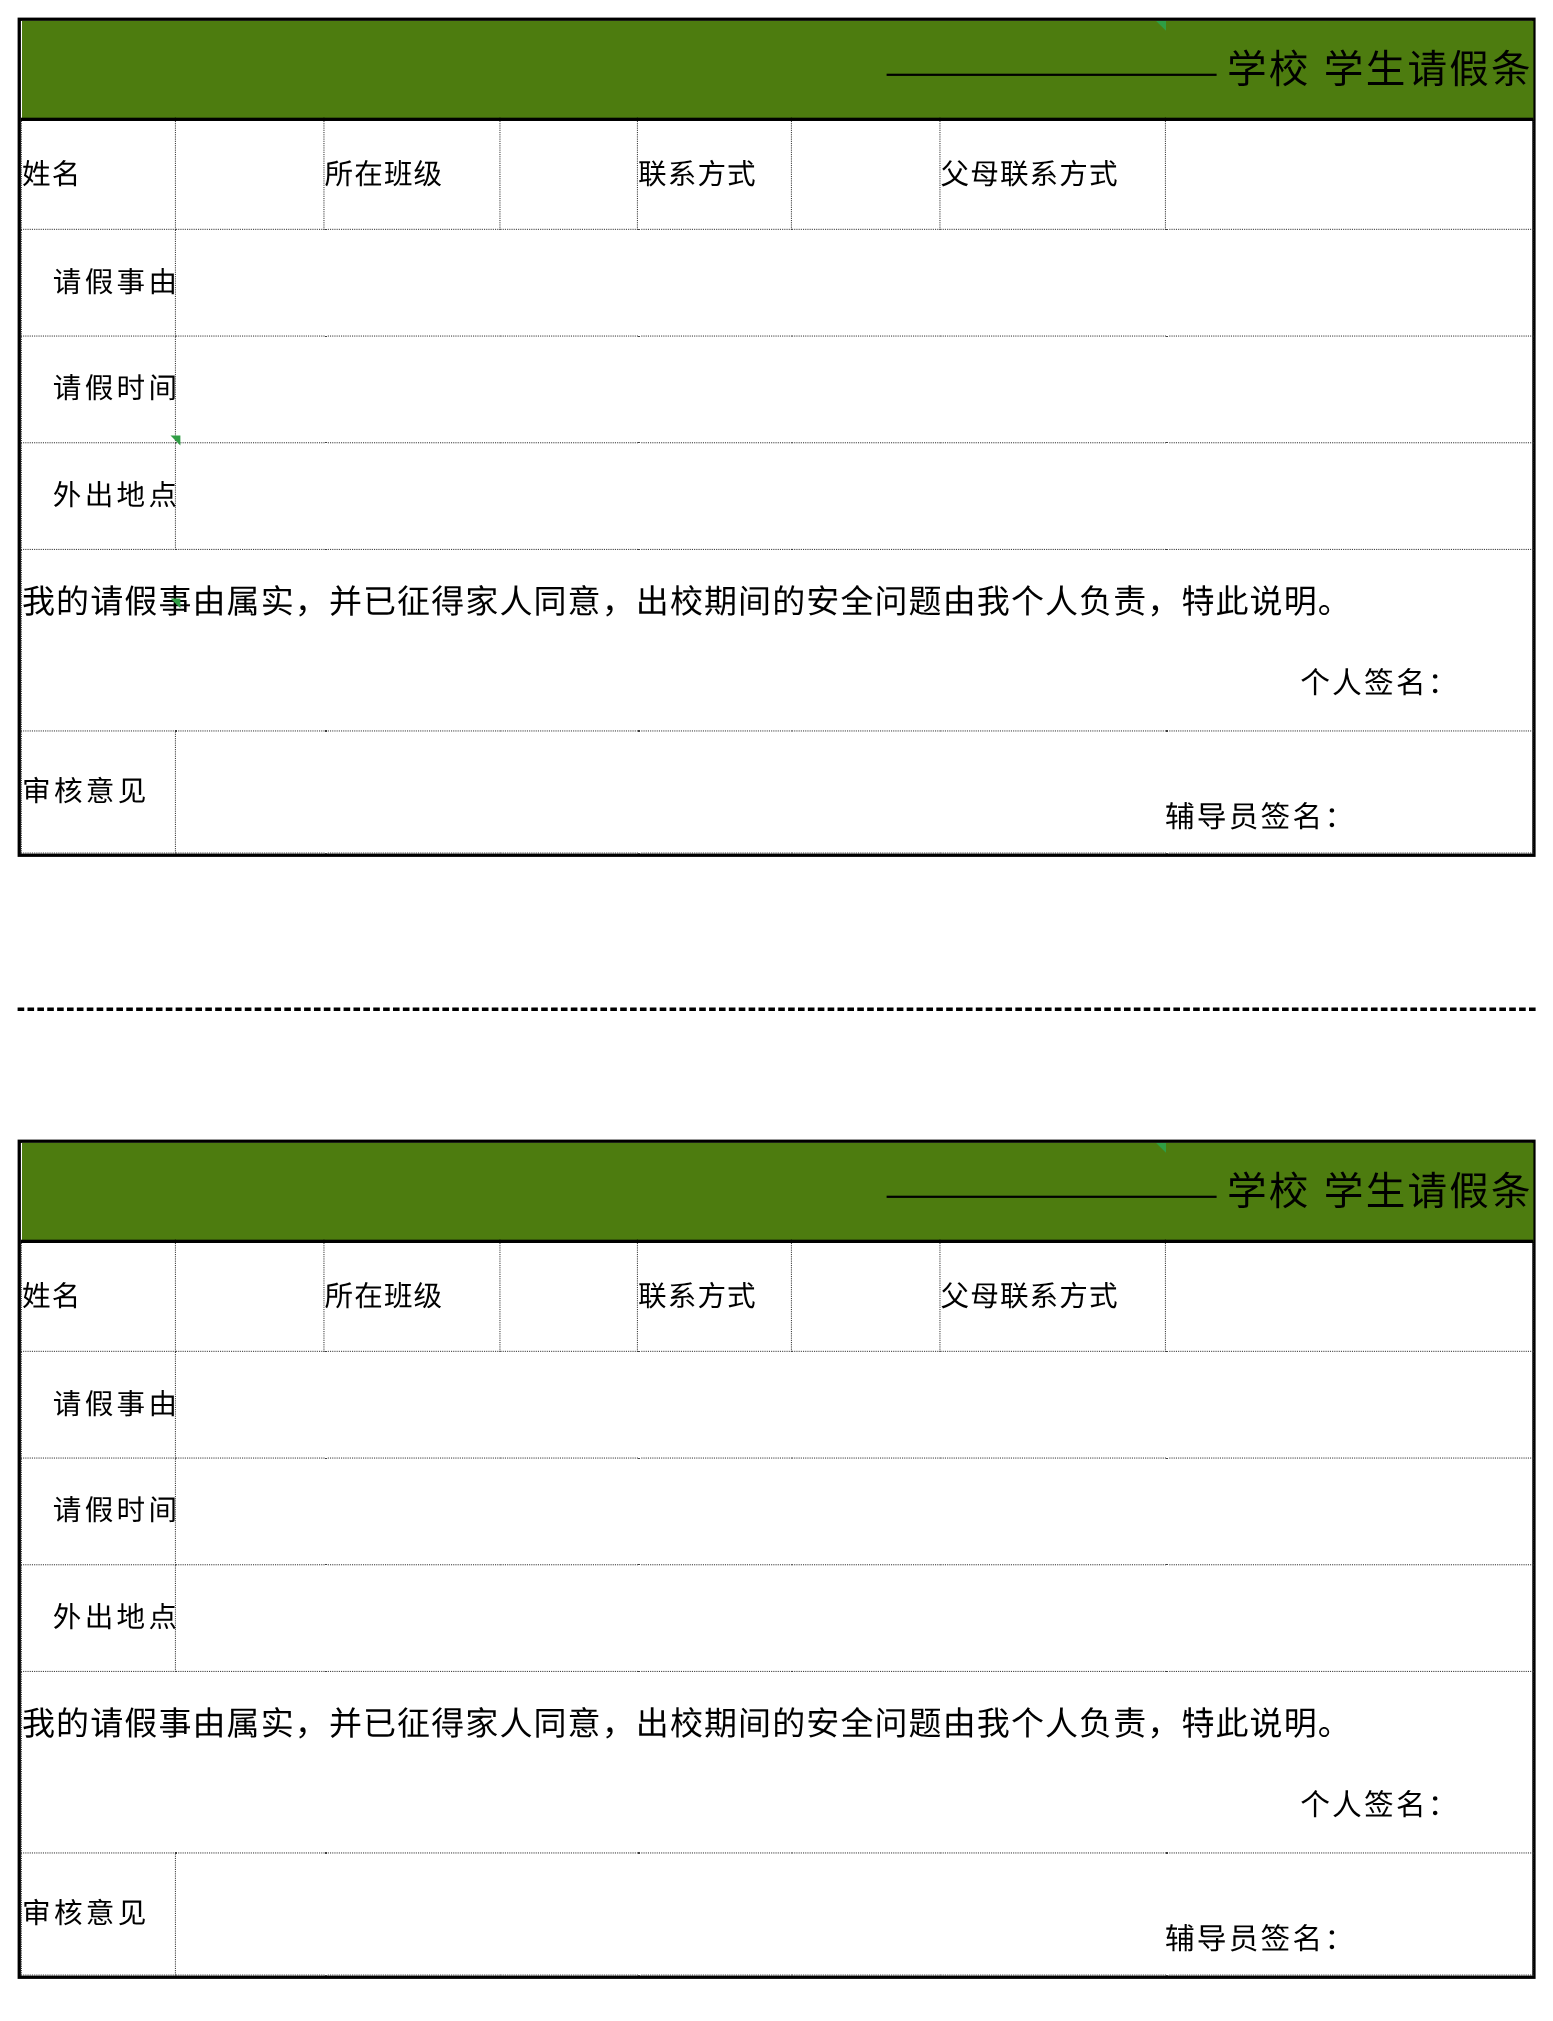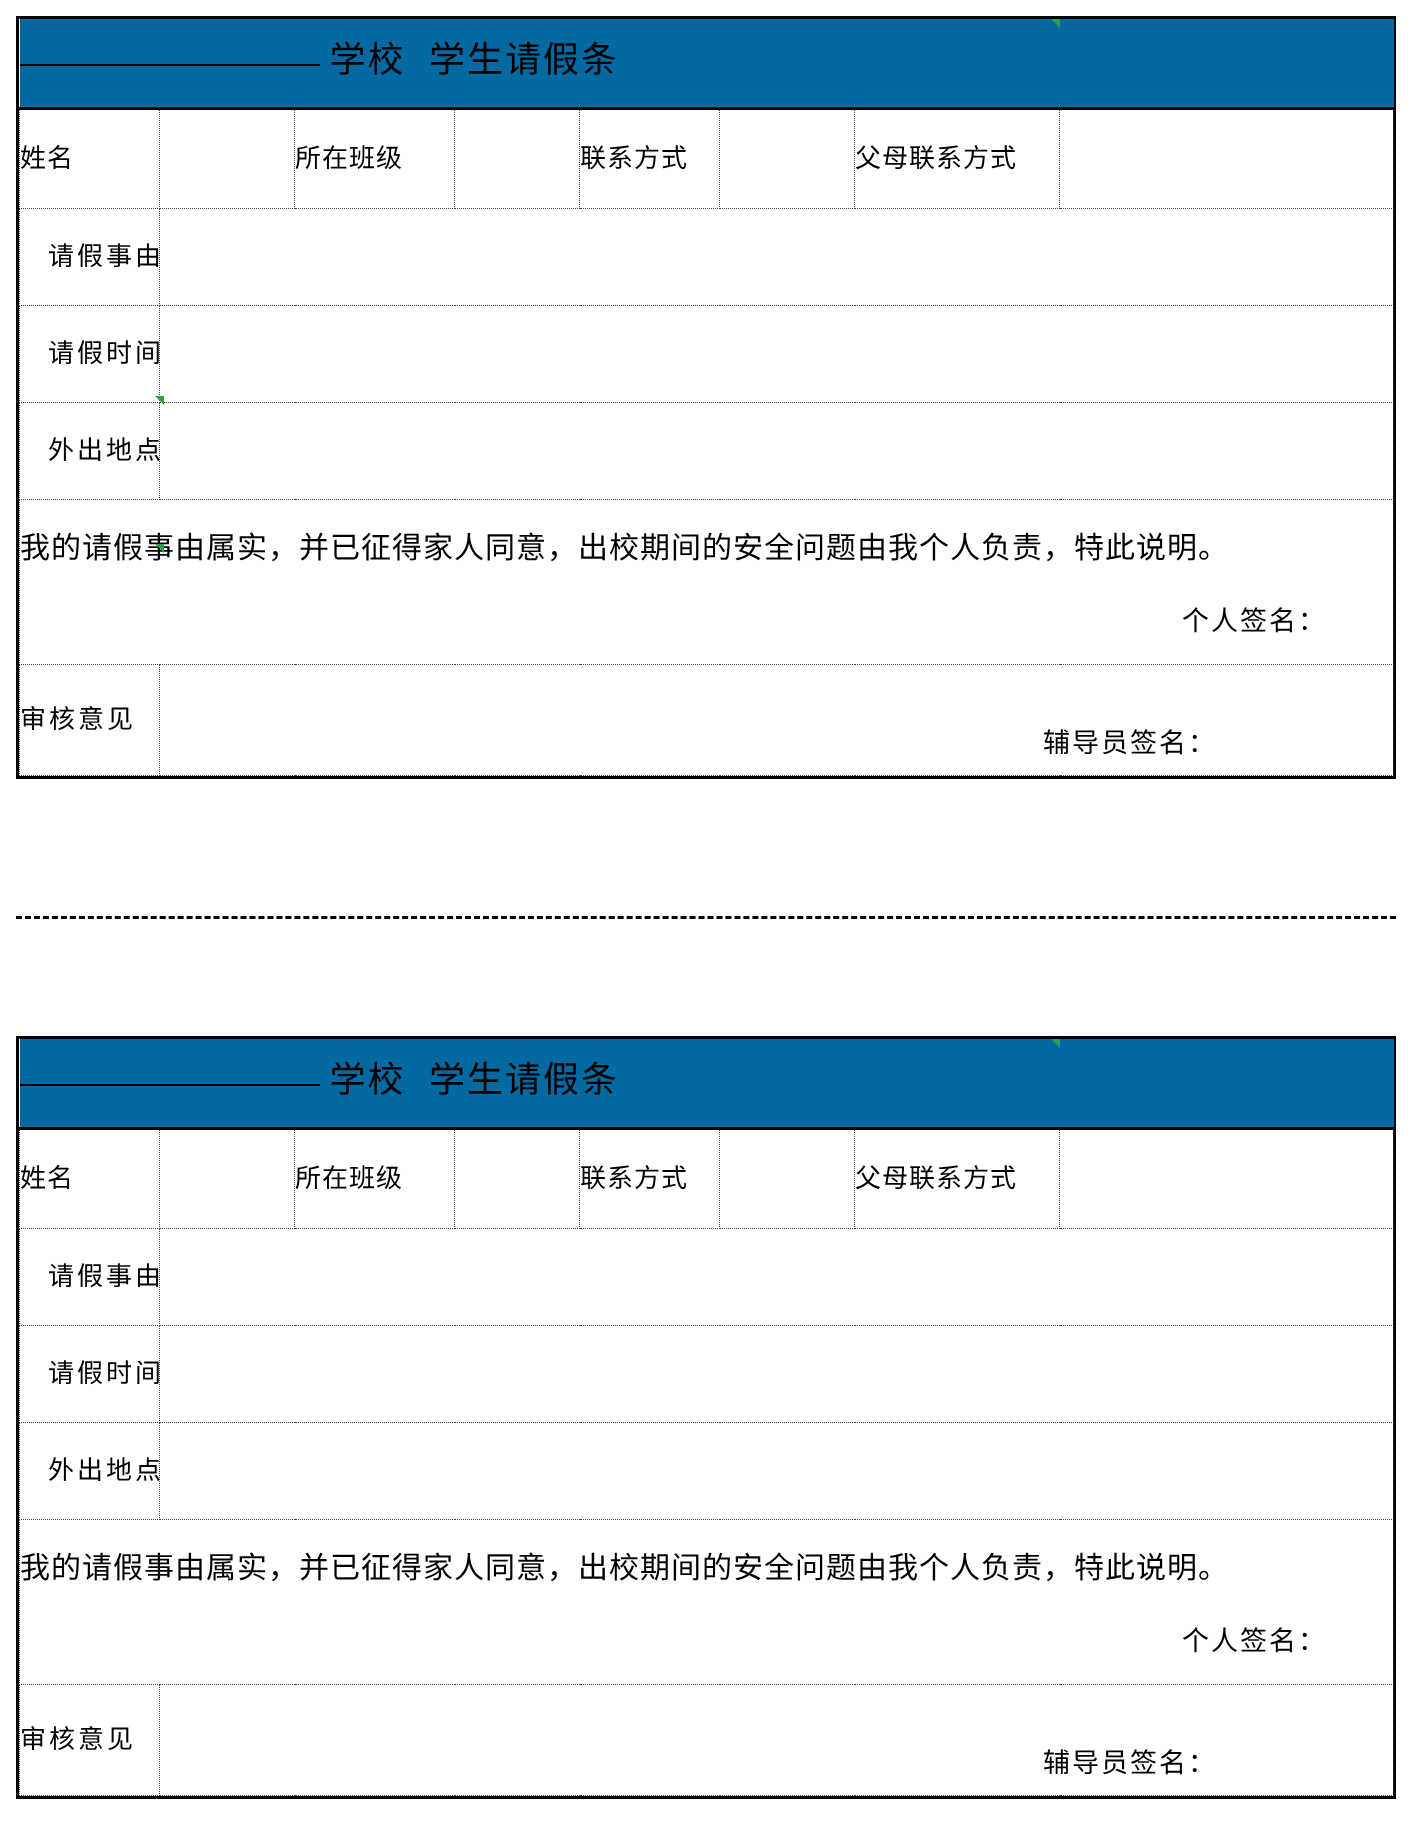--- a/index.html
+++ b/index.html
@@ -44,26 +44,25 @@
   .slip td {
     border: 1px dotted #3f3f3f;
     padding: 0;
     vertical-align: middle;
     font-size: 26px;
     line-height: 1.3;
   }
 
   
   .title-cell {
-    background: #0369a1;
+    background: #4d7c0f;
     height: 88px;
-    text-align: left;
+    text-align: right;
     border: none !important;
     border-bottom: 3px solid #000000 !important;
-    font-family: Liberation Mono, monospace;
   }
   .title-text {
     font-size: 36px;
     letter-spacing: 2px;
     white-space: nowrap;
   }
   .title-blank {
     display: inline-block;
     width: 300px;
     border-bottom: 2px solid #000000;
@@ -106,21 +105,21 @@
     font-size: 27px;
     letter-spacing: 2px;
   }
 
   .review-cell {
     height: 110px;
     position: relative;
   }
   .review-sign {
     position: absolute;
-    right: 176px;
+    right: 160px;
     bottom: 14px;
     font-size: 27px;
     letter-spacing: 2px;
     white-space: nowrap;
   }
 
   
   .marker {
     position: absolute;
     width: 0;

